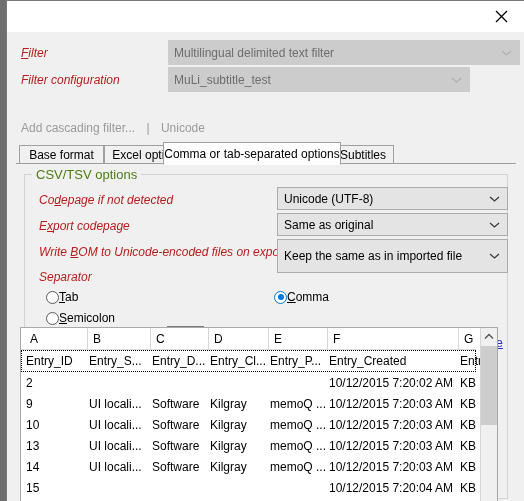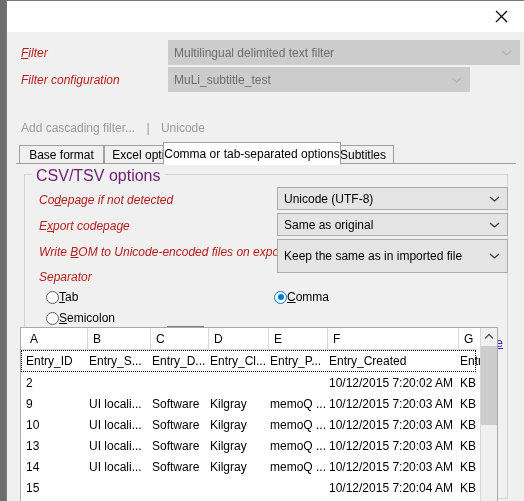--- a/index.html
+++ b/index.html
@@ -193,22 +193,22 @@
     border: 1px solid #d3d3d3;
     border-top: 1px solid #d3d3d3;
     box-sizing: border-box;
   }
   #groupbox-label {
     position: absolute;
     left: 16px;
     top: 3px;
     background: #f0f0f0;
     padding: 0 4px;
-    font-size: 16px;
-    color: #701a75;
+    font-size: 13px;
+    color: #4d7c0f;
     white-space: nowrap;
   }
 
   
   .radio-row {
     position: absolute;
     display: flex;
     align-items: center;
     cursor: pointer;
   }

